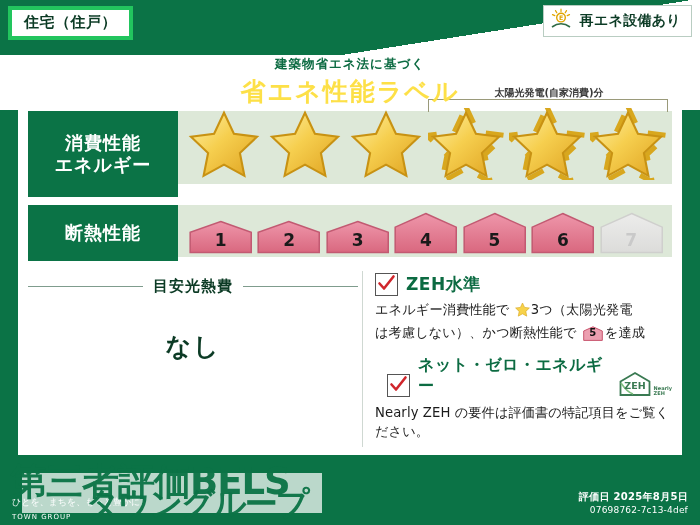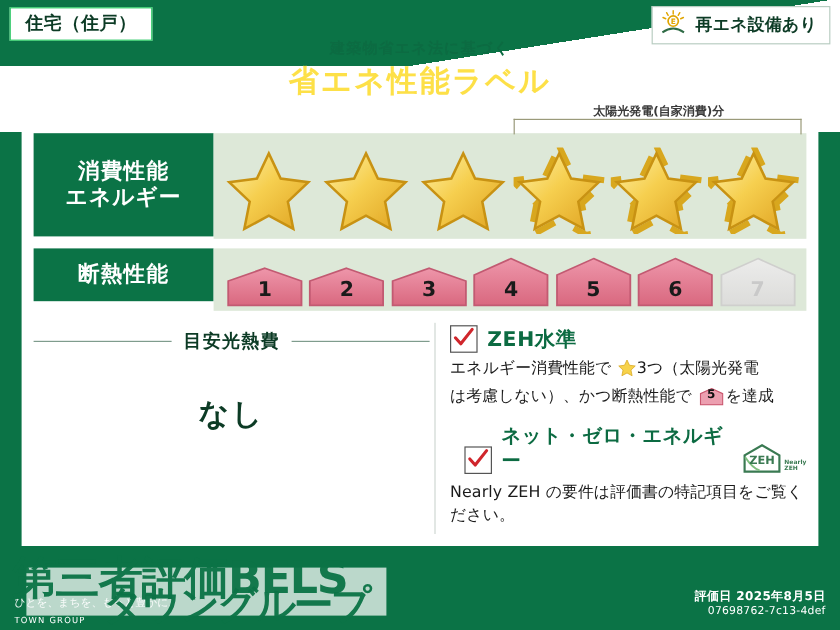--- a/index.html
+++ b/index.html
@@ -16,71 +16,71 @@
     background:linear-gradient(to bottom right,transparent 0,transparent 49.4%,#ffffff 49.4%,#ffffff 100%);
     z-index:1;pointer-events:none;
   }
   .diag2{
     position:absolute;left:0;top:55px;width:700px;height:55px;background:#fff;z-index:1;
   }
 
   
   .house-tag{
     position:absolute;left:8px;top:6px;z-index:6;
-    background:#ffffff;border:1px solid #22c55e;
+    background:#ffffff;border:4px solid #22c55e;
     padding:5px 12px 6px 12px;
     font-size:15px;font-weight:bold;color:#0c3b25;
     letter-spacing:.5px;line-height:1;
   }
 
   
   .re-badge{
     position:absolute;right:8px;top:5px;z-index:6;
     background:#ffffff;border:1px solid #b9cdc2;
     height:30px;display:flex;align-items:center;gap:6px;
     padding:0 10px 0 6px;
   }
   .re-badge .lbl{font-size:14px;font-weight:bold;color:#0c3b25;letter-spacing:.3px;}
 
   
-  .title-wrap{position:absolute;left:0;right:0;top:32px;text-align:center;z-index:7;}
+  .title-wrap{position:absolute;left:0;right:0;top:56px;text-align:center;z-index:7;}
   .title-sub{font-size:12.5px;font-weight:bold;color:#0c6b42;letter-spacing:1px;}
   .title-main{font-size:25px;font-weight:bold;color:#fde047;letter-spacing:2px;margin-top:2px;}
 
   
   .card{
     position:absolute;left:18px;top:103px;width:664px;height:352px;
     background:#ffffff;z-index:5;
   }
 
   
   .row{display:flex;align-items:stretch;margin:8px 10px 0 10px;}
   .row-label{
     width:150px;flex:0 0 150px;background:#0b7346;color:#fff;
     display:flex;flex-direction:column;align-items:center;justify-content:center;
     font-size:18px;font-weight:bold;letter-spacing:1px;line-height:1.25;
   }
   .row-body{flex:1;background:#dde8d8;position:relative;}
 
   
   .energy-row .row-label{height:86px;}
-  .energy-row .row-body{height:88px;padding-left:16px;}
+  .energy-row .row-body{height:73px;padding-left:16px;}
   .stars{position:absolute;left:8px;right:6px;bottom:4px;display:flex;justify-content:space-between;align-items:flex-end;}
   .star-slot{width:76px;height:72px;position:relative;}
   .solar-note{
     position:absolute;top:-25px;right:4px;width:238px;text-align:center;
     font-size:10px;font-weight:bold;color:#3a3a3a;z-index:8;
   }
   .solar-bracket{
     position:absolute;top:-12px;right:4px;width:238px;height:12px;
     border:1.6px solid #9a9a7a;border-bottom:none;z-index:8;
   }
 
   
-  .ins-row .row-label{height:44px;}
+  .ins-row .row-label{height:56px;}
   .ins-row .row-body{height:52px;}
   .houses{position:absolute;left:10px;right:8px;bottom:3px;display:flex;align-items:flex-end;gap:3px;}
   .hs{position:relative;flex:1;display:flex;align-items:flex-end;justify-content:center;}
   .hs .num{
     position:relative;z-index:3;font-size:17px;font-weight:bold;color:#1a1a1a;
     padding-bottom:4px;
   }
   .hs.off .num{color:#c9c9c9;}
 
   

